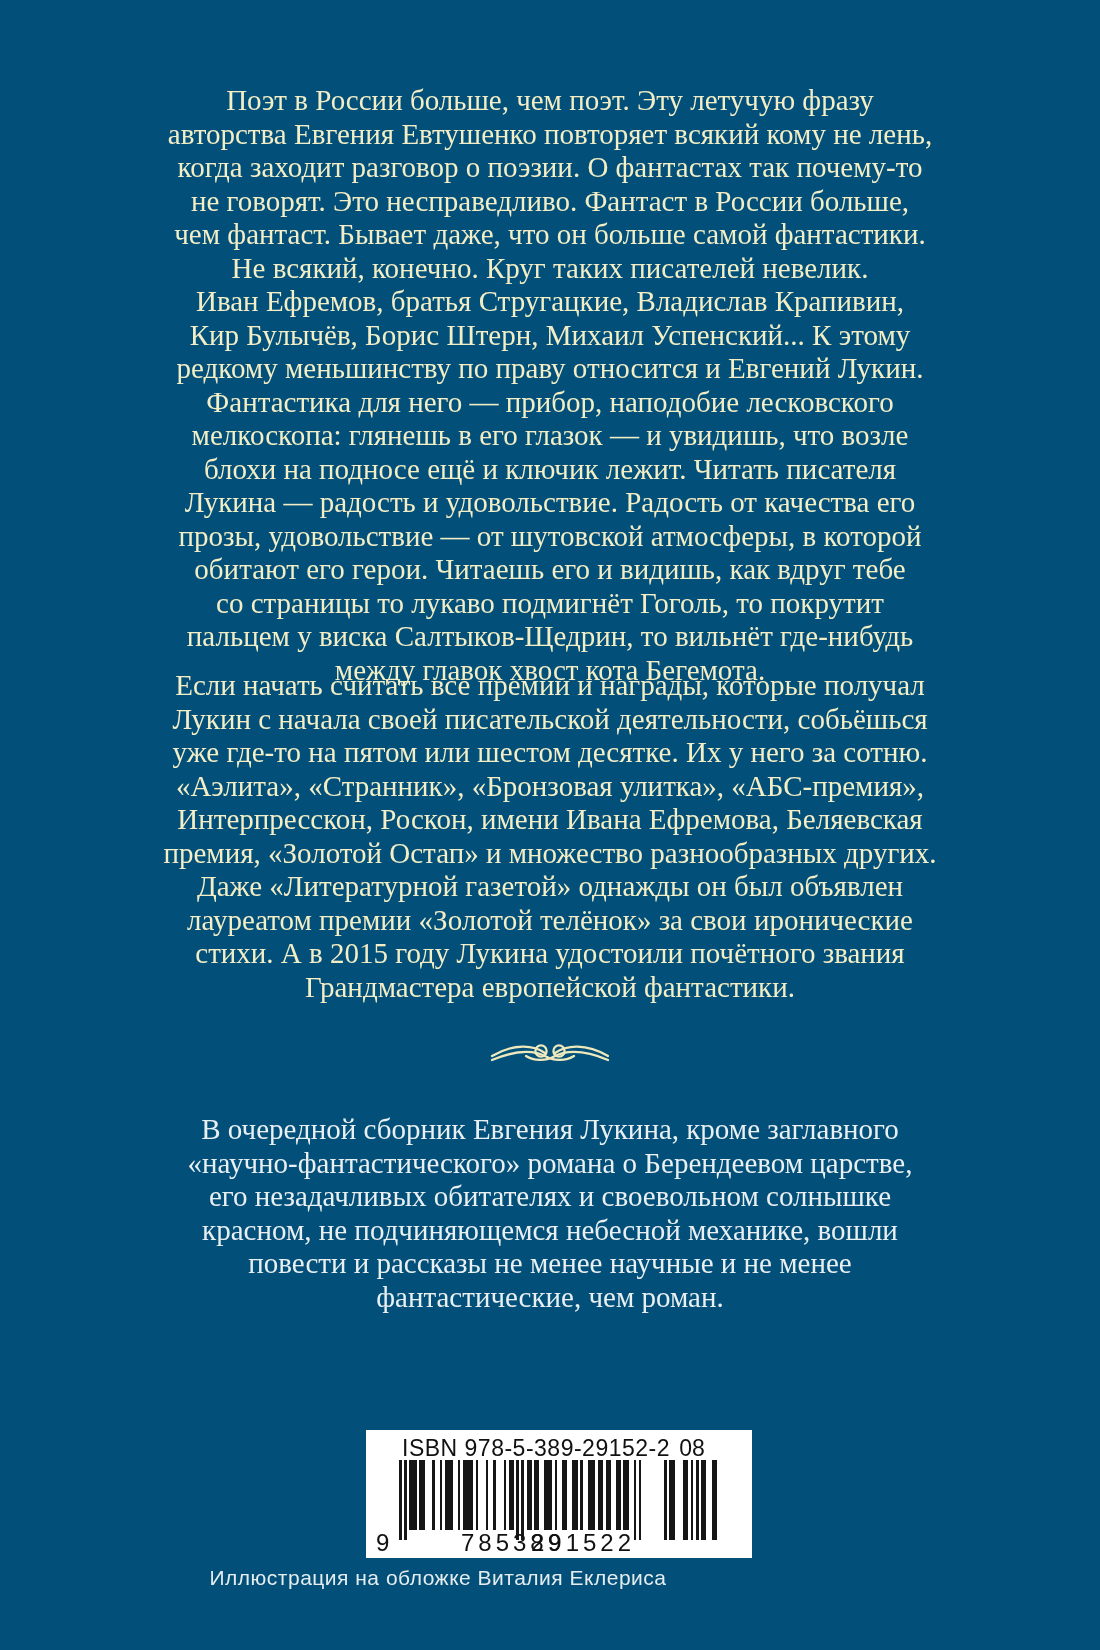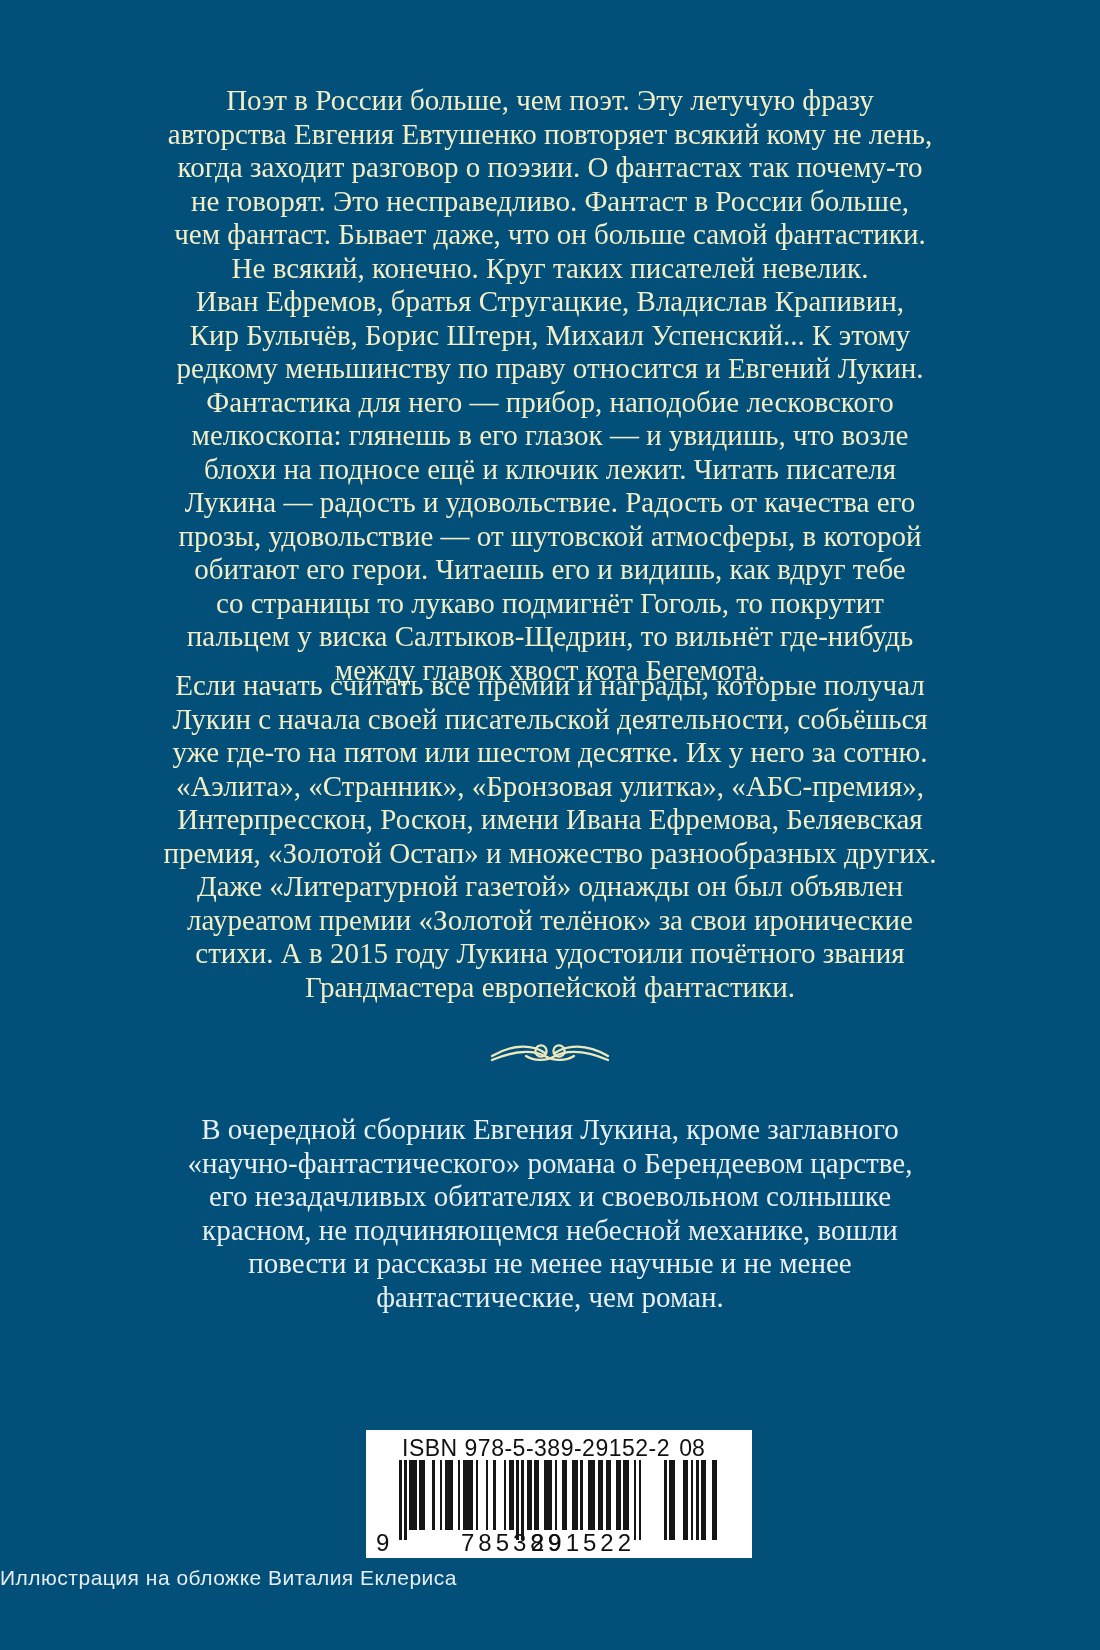--- a/index.html
+++ b/index.html
@@ -36,21 +36,21 @@
   .addon-label{
     position:absolute; left:298px; top:5px; width:56px; text-align:center; font-size:23px;
   }
   .main-bars{ position:absolute; left:33px; top:30px; }
   .addon-bars{ position:absolute; left:298px; top:30px; }
   .digits-row{ position:absolute; left:0; top:99px; width:280px; height:26px; font-size:24px; }
   .digit-first{ position:absolute; left:10px; }
   .digit-g1{ position:absolute; left:48px; width:108px; text-align:center; letter-spacing:4px;margin-left:45px; }
   .digit-g2{ position:absolute; left:163px; width:108px; text-align:center; letter-spacing:4px; }
   .credit{
-    position:absolute; left:0; top:1566px; width:876px; 
+    position:absolute; left:0; top:1566px; width:876px; text-align:center;
     font-family:"Liberation Sans","DejaVu Sans",sans-serif;
     font-size:21px; color:#e6edef; letter-spacing:0.5px;
   }
 </style>
 </head>
 <body>
 
 <div class="cover">
 
   <div class="textblock blurb p1">Поэт в России больше, чем поэт. Эту летучую фразу

